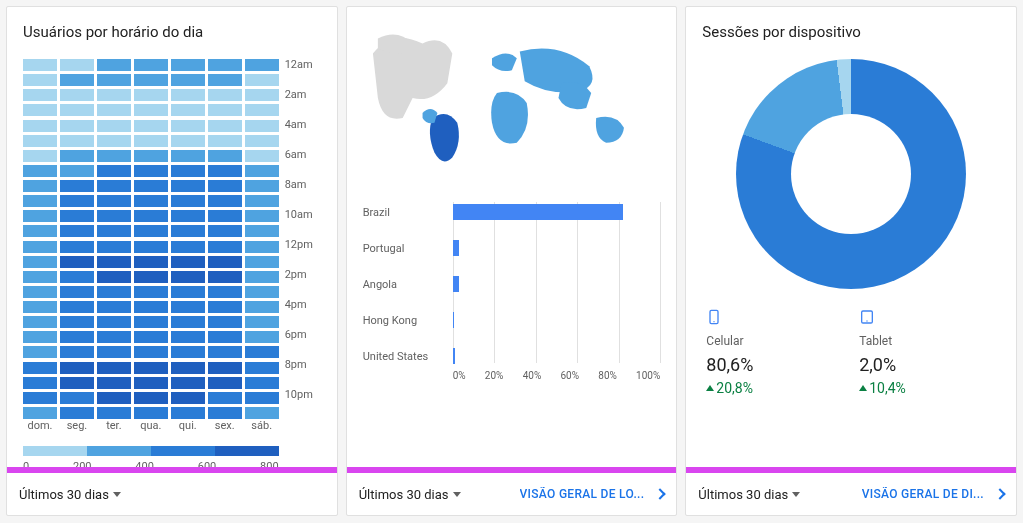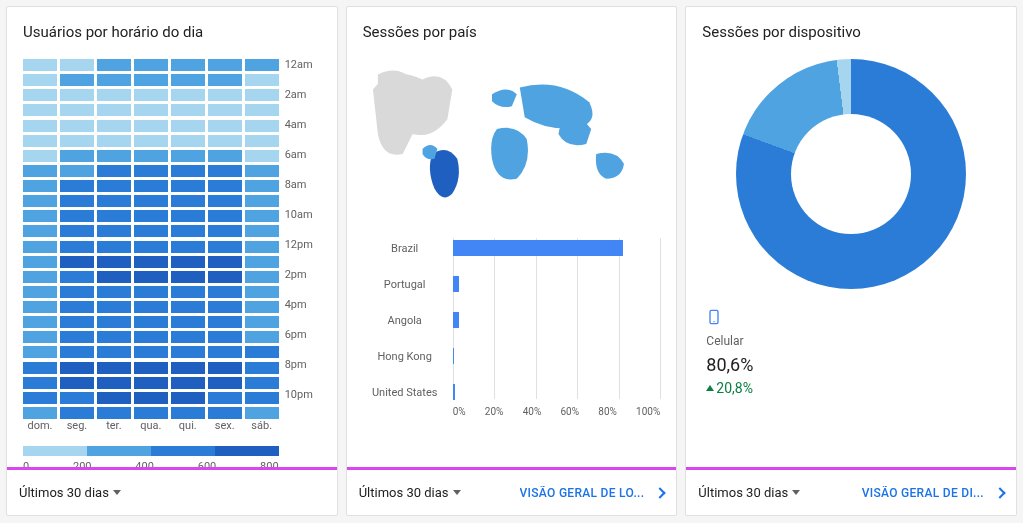--- a/index.html
+++ b/index.html
@@ -32,21 +32,21 @@
     min-height: 0;
     overflow: hidden;
   }
   .card-title {
     font-size: 15px;
     font-weight: 400;
     color: #212121;
     margin: 0 0 18px 0;
   }
   .card-footer {
-    border-top: 3px solid #d946ef;
+    border-top: 6px solid #d946ef;
     display: flex;
     align-items: center;
     height: 48px;
     padding: 0 12px;
     gap: 8px;
   }
   .range {
     font-size: 13px;
     color: #212121;
     display: inline-flex;
@@ -149,21 +149,21 @@
     display: flex;
     align-items: center;
     height: 20px;
     margin-bottom: 16px;
     position: relative;
   }
   .bar-label {
     position: absolute;
     left: -90px;
     width: 84px;
-    text-align: center;
+    text-align: left;
   }
   .bar-area {
     position: relative;
     flex: 1;
     height: 100%;
   }
   .bar-fill {
     background: #4285f4;
     height: 16px;
     position: absolute;
@@ -479,21 +479,20 @@
     <div class="card-footer">
       <span class="range">
         <span>Últimos 30 dias</span>
         <span class="caret"></span>
       </span>
     </div>
   </div>
 
   <div class="card">
     <div class="card-body">
-      <div class="card-title">Sessões por país</div>
 
       <svg class="map-svg" viewBox="0 0 300 160">
 
         <path class="land" d="M10 30 q20 -25 50 -10 q20 -10 30 10 l-5 30 q-15 20 -35 15 l-10 20 q-20 5 -25 -20 z"></path>
         <path class="land" d="M15 15 q20 -10 35 5 l-10 10 q-15 0 -25 -5 z"></path>
         <path class="c-dark" d="M70 95 q15 -10 25 5 q5 20 -5 35 q-10 10 -18 -5 q-8 -20 -2 -35 z"></path>
         <path class="c-med" d="M60 90 q8 -8 15 0 l-3 10 q-8 2 -12 -5 z"></path>
         <path class="c-med" d="M130 35 q15 -10 25 0 l-5 12 q-12 3 -20 -5 z"></path>
         <path class="c-med" d="M158 28 q40 -10 70 15 q10 20 -10 25 q-30 5 -55 -10 z"></path>
         <path class="c-med" d="M135 70 q20 -5 30 10 q5 25 -10 40 q-20 5 -25 -20 q-3 -20 5 -30 z"></path>
@@ -576,20 +575,32 @@
               <rect x="6" y="2" width="12" height="20" rx="2" fill="none" stroke="#4285f4" stroke-width="2"></rect>
               <circle cx="12" cy="19" r="1" fill="#4285f4"></circle>
             </svg>
           <div class="dev-name">Celular</div>
           <div class="dev-value">80,6%</div>
           <div class="dev-delta">
               <span class="arrow-up"></span>
               <span>20,8%</span>
             </div>
         </div>
+        <div class="device">
+          <svg class="dev-icon" viewBox="0 0 24 24">
+              <rect x="4" y="3" width="16" height="18" rx="2" fill="none" stroke="#4285f4" stroke-width="2"></rect>
+              <circle cx="12" cy="18" r="1" fill="#4285f4"></circle>
+            </svg>
+          <div class="dev-name">Tablet</div>
+          <div class="dev-value">2,0%</div>
+          <div class="dev-delta">
+              <span class="arrow-up"></span>
+              <span>10,4%</span>
+            </div>
+        </div>
       </div>
     </div>
 
     <div class="card-footer">
       <span class="range">
         <span>Últimos 30 dias</span>
         <span class="caret"></span>
       </span>
       <span class="spacer"></span>
       <span class="link">VISÃO GERAL DE DI...</span>

